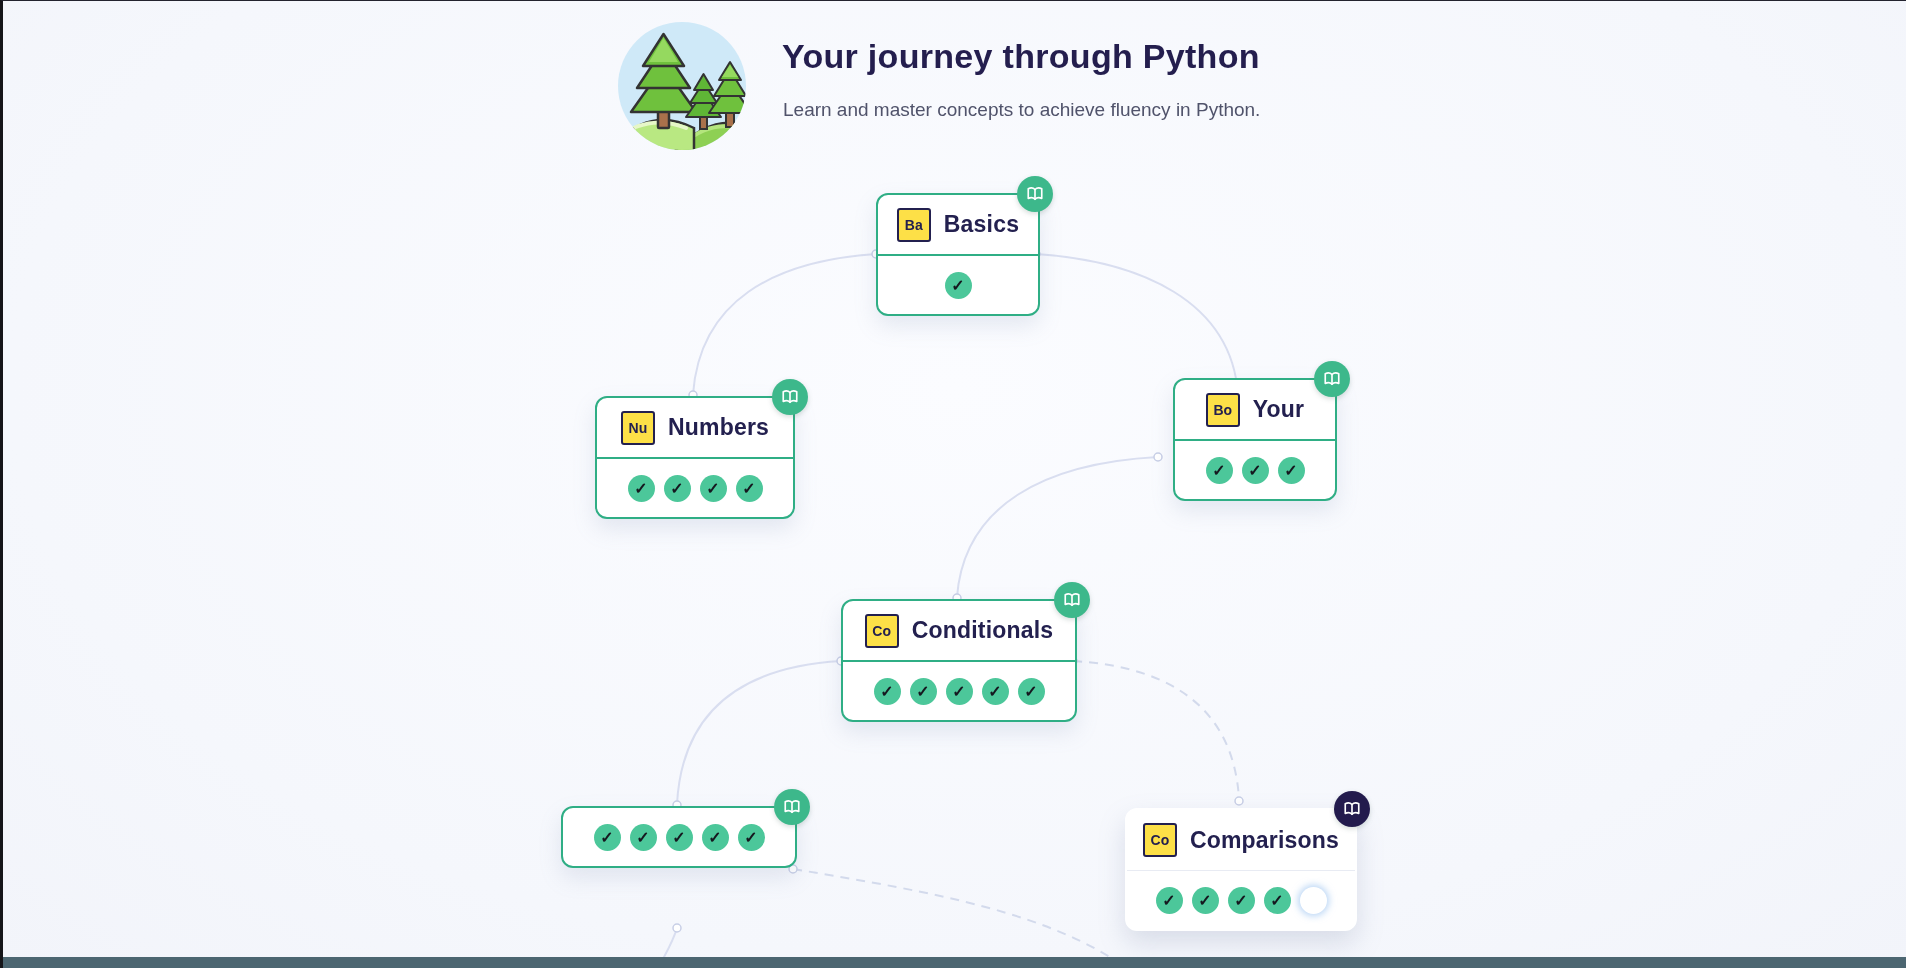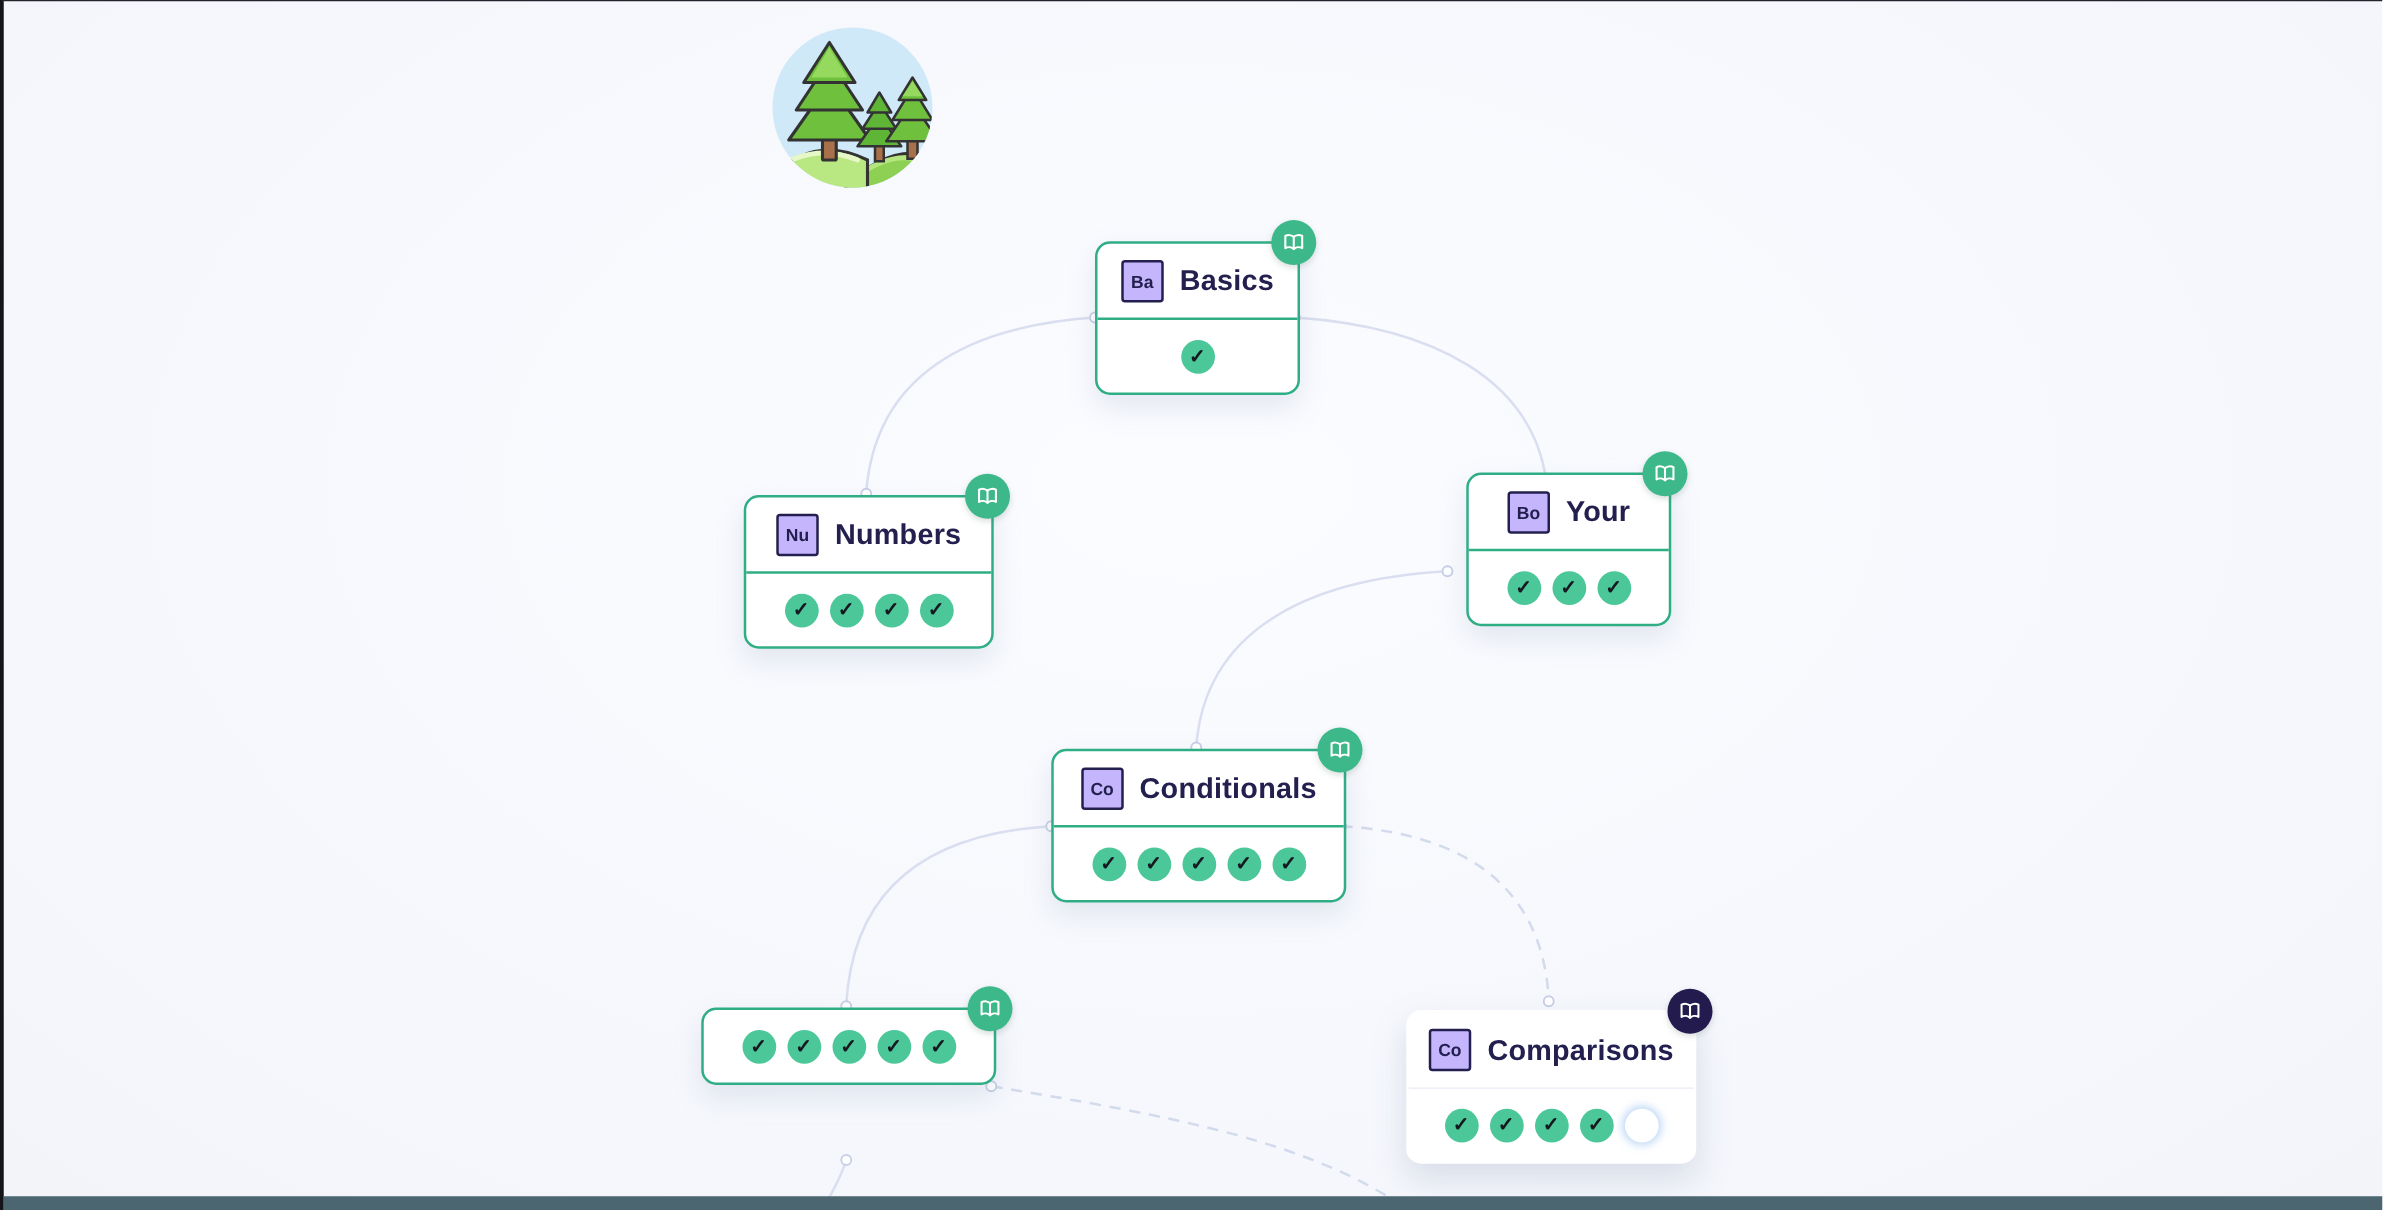--- a/index.html
+++ b/index.html
@@ -37,21 +37,21 @@
   }
   .node .top{
     height:59px;display:flex;align-items:center;justify-content:center;gap:13px;
     border-bottom:2px solid #2fae85;
   }
   .node.neutral{border-color:#ffffff;box-shadow:0 12px 26px rgba(130,142,175,.25);}
   .node.neutral .top{border-bottom:1px solid #e8ebf3;height:60px;}
   .abbr{
     width:34px;height:34px;border:2px solid #23204f;border-radius:3px;
     display:flex;align-items:center;justify-content:center;
-    font-size:14px;font-weight:700;color:#23204f;background:#c4b5fd;box-sizing:border-box;
+    font-size:14px;font-weight:700;color:#23204f;background:#fde047;box-sizing:border-box;
   }
   .node-label{font-size:23px;font-weight:700;color:#23204f;letter-spacing:.2px;}
   .checks{height:58px;display:flex;align-items:center;justify-content:center;gap:9px;}
   .check{
     width:27px;height:27px;border-radius:50%;background:#4cc79a;
     display:flex;align-items:center;justify-content:center;
     font-size:16px;font-weight:700;color:#15181f;
   }
   .check.empty{
     background:#ffffff;
@@ -129,20 +129,22 @@
       <polygon points="87.5,54 78,70 97,70" fill="#5fb636" stroke="#333" stroke-width="2" stroke-linejoin="round"></polygon>
 
       <rect x="110" y="92" width="8" height="15" fill="#a9714b" stroke="#333" stroke-width="2"></rect>
       <polygon points="114,62 93,93 135,93" fill="#6fc13d" stroke="#333" stroke-width="2" stroke-linejoin="round"></polygon>
       <polygon points="114,50 98,76 130,76" fill="#6fc13d" stroke="#333" stroke-width="2" stroke-linejoin="round"></polygon>
       <polygon points="114,42 103,60 125,60" fill="#6fc13d" stroke="#333" stroke-width="2" stroke-linejoin="round"></polygon>
       <polygon points="114,45 106,57 122,57" fill="#95d95f"></polygon>
     </g>
   </svg>
 
+  <div class="page-title">Your journey through Python</div>
+  <div class="page-subtitle">Learn and master concepts to achieve fluency in Python.</div>
 
   <div class="node" id="node-basics">
     <div class="badge">
       <svg width="18" height="18" viewBox="0 0 24 24" fill="none" stroke="#ffffff" stroke-width="2.2" stroke-linejoin="round" stroke-linecap="round">
           <path d="M12 6 C10 4 6 3.5 3 5 L3 18 C6 16.5 10 17 12 19 C14 17 18 16.5 21 18 L21 5 C18 3.5 14 4 12 6 Z"></path>
           <path d="M12 6 L12 19"></path>
         </svg>
     </div>
     <div class="top">
       <span class="abbr">Ba</span>

